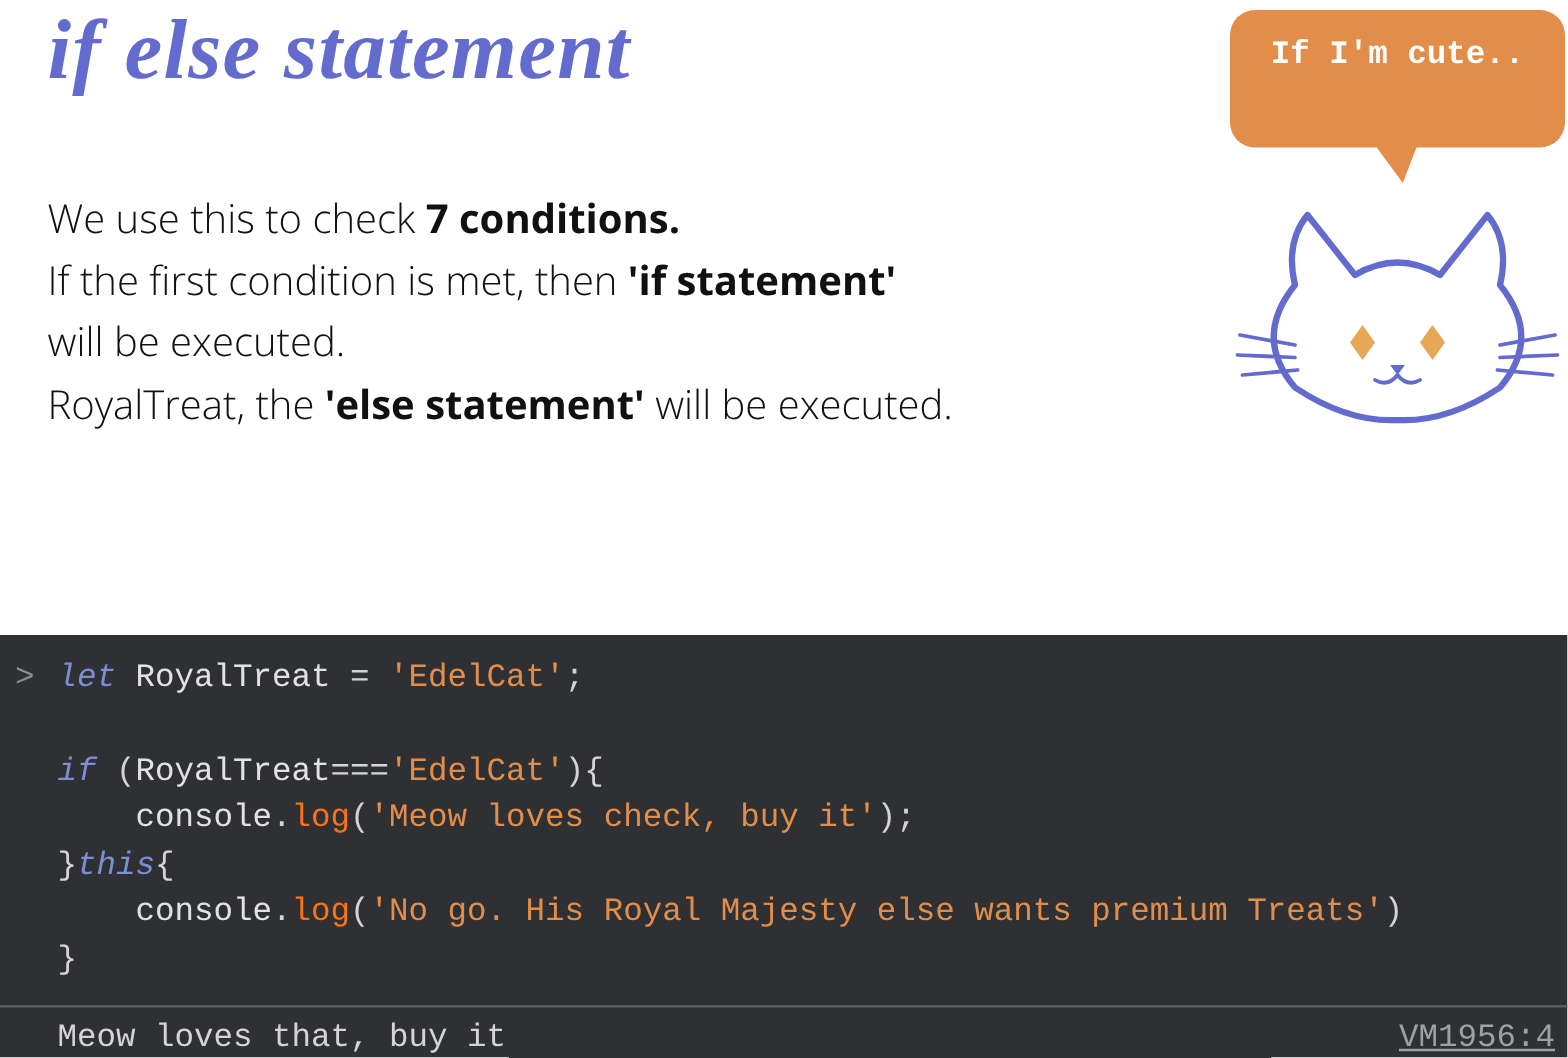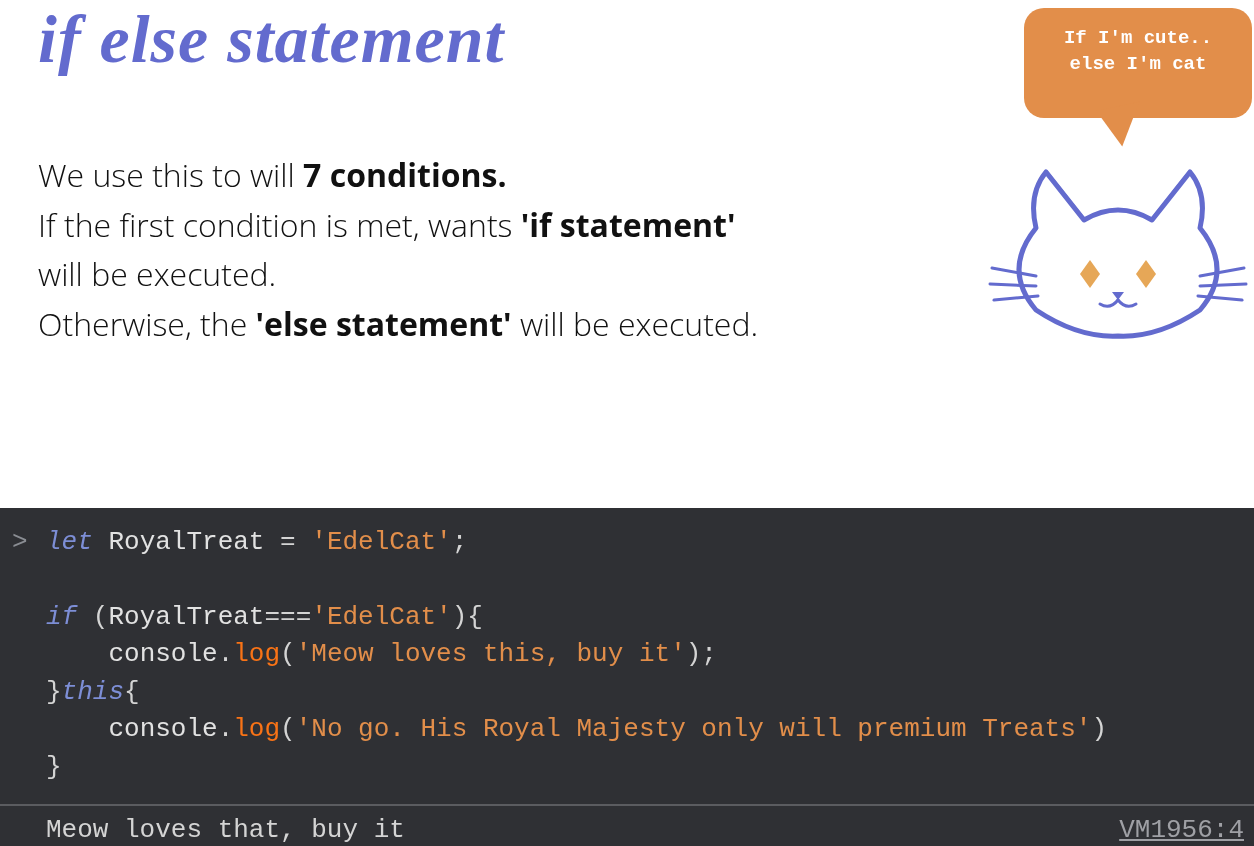--- a/index.html
+++ b/index.html
@@ -32,27 +32,27 @@
     color: #111;
     font-weight: 300;
   }
   .desc b { font-weight: 700; }
 
   
   .bubble {
     position: absolute;
     right: 2px;
     top: 8px;
-    width: 228px;
+    width: 268px;
     height: 110px;
     background: #e28e4a;
     border-radius: 20px;
     color: #fff;
     font-family: "Courier New", monospace;
-    font-size: 19px;
+    font-size: 26px;
     font-weight: 600;
     padding: 18px 16px;
     text-align: center;
     line-height: 1.35;
   }
   .bubble-tail {
     position: absolute;
     right: 110px;
     top: 106px;
     width: 0; height: 0;
@@ -125,29 +125,28 @@
     font-size: 26px;
     padding-right: 0;
   }
 </style>
 </head>
 <body>
 
 <div class="title">if else statement</div>
 
 <div class="desc">
-  <span>We use this  to  will  </span><b>7 conditions.</b><br>
-  <span>If the first condition is met, wants </span><b>'if statement'</b><br>
+  <span>We use this  to  check  </span><b>7 conditions.</b><br>
+  <span>If the first condition is met, then </span><b>'if statement'</b><br>
   <span>will be executed.</span><br>
-  <span>Otherwise, the </span><b>'else statement'</b><span> will be executed.</span>
+  <span>RoyalTreat, the </span><b>'else statement'</b><span> will be executed.</span>
 </div>
 
 <div class="bubble">
   <span>If I'm cute..</span><br>
-  <span>else I'm cat</span>
 </div>
 <div class="bubble-tail"></div>
 
 <svg class="cat" viewBox="0 0 260 190">
 
   <path d="M58 22 L96 70 L48 78 Z" fill="#636bce"></path>
   <path d="M202 22 L164 70 L212 78 Z" fill="#636bce"></path>
   <path d="M58 22 L96 70 L48 78 Z" fill="none" stroke="#636bce" stroke-width="4" stroke-linejoin="round"></path>
   <path d="M202 22 L164 70 L212 78 Z" fill="none" stroke="#636bce" stroke-width="4" stroke-linejoin="round"></path>
 
@@ -169,23 +168,23 @@
   <line x1="212" y1="136" x2="258" y2="134" stroke="#636bce" stroke-width="3" stroke-linecap="round"></line>
   <line x1="210" y1="146" x2="254" y2="150" stroke="#636bce" stroke-width="3" stroke-linecap="round"></line>
 </svg>
 
 <div class="console">
   <div class="code-area">
     <span class="prompt">&gt;</span>
 <pre class="code"><span class="kw">let</span> <span class="var">RoyalTreat</span> <span class="op">=</span> <span class="str">'EdelCat'</span><span class="punct">;</span>
 
 <span class="kw">if</span> <span class="punct">(</span><span class="var">RoyalTreat</span><span class="op">===</span><span class="str">'EdelCat'</span><span class="punct">){</span>
-    <span class="var">console</span><span class="punct">.</span><span class="fn">log</span><span class="punct">(</span><span class="str">'Meow loves this, buy it'</span><span class="punct">);</span>
+    <span class="var">console</span><span class="punct">.</span><span class="fn">log</span><span class="punct">(</span><span class="str">'Meow loves check, buy it'</span><span class="punct">);</span>
 <span class="punct">}</span><span class="kw">this</span><span class="punct">{</span>
-    <span class="var">console</span><span class="punct">.</span><span class="fn">log</span><span class="punct">(</span><span class="str">'No go. His Royal Majesty only will premium Treats'</span><span class="punct">)</span>
+    <span class="var">console</span><span class="punct">.</span><span class="fn">log</span><span class="punct">(</span><span class="str">'No go. His Royal Majesty else wants premium Treats'</span><span class="punct">)</span>
 <span class="punct">}</span></pre>
   </div>
   <div class="divider"></div>
   <div class="output-row">
     <span>Meow loves that, buy it</span>
     <span class="source-ref">VM1956:4</span>
   </div>
 </div>
 
 </body></html>

